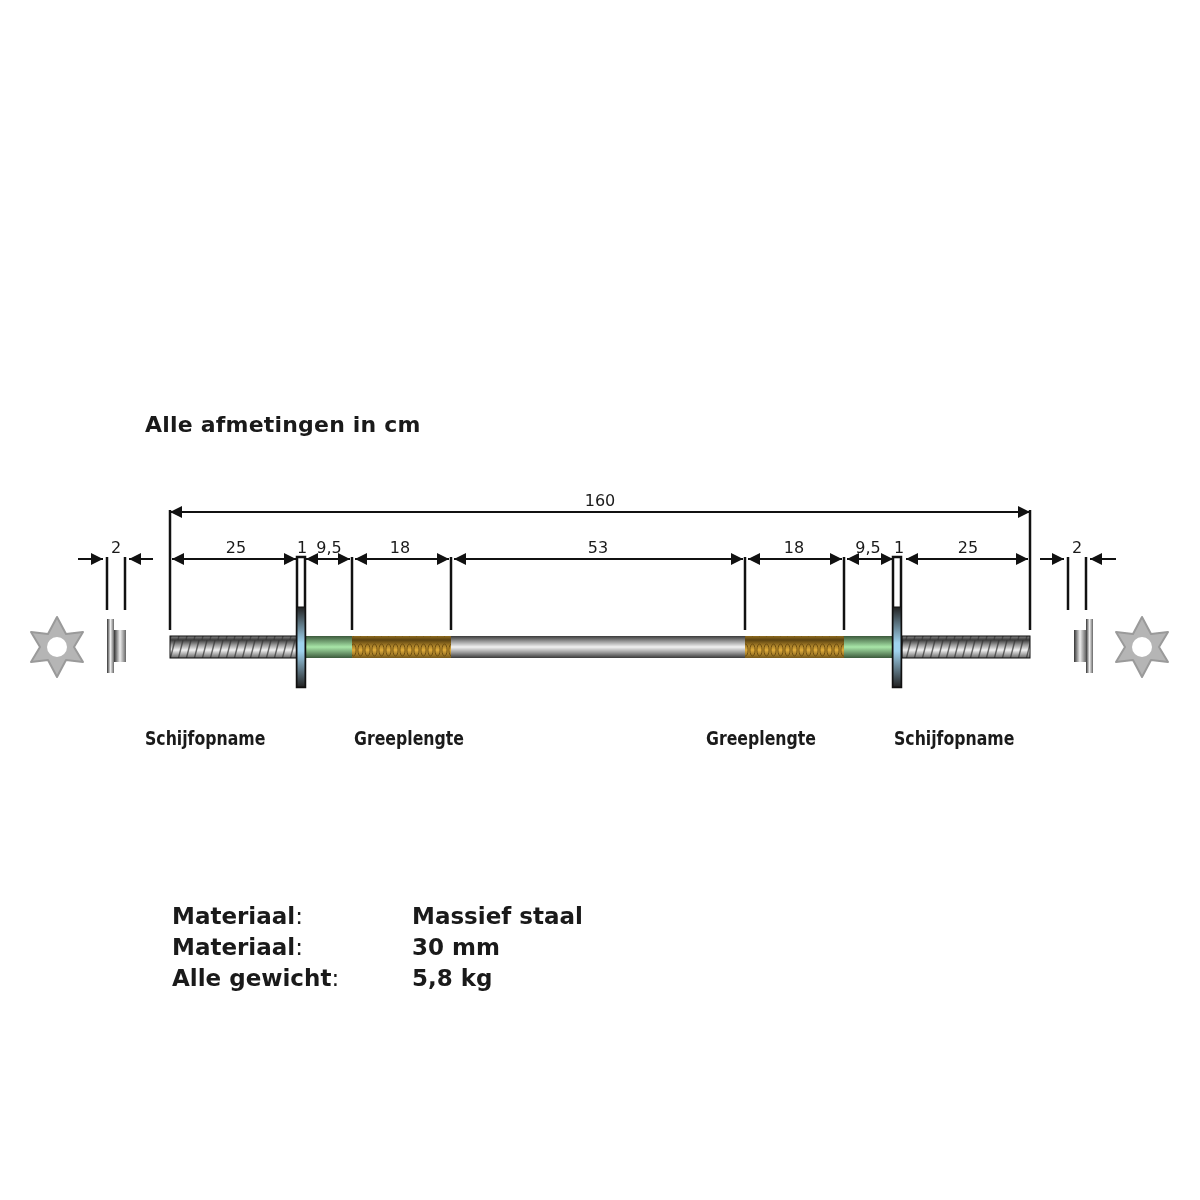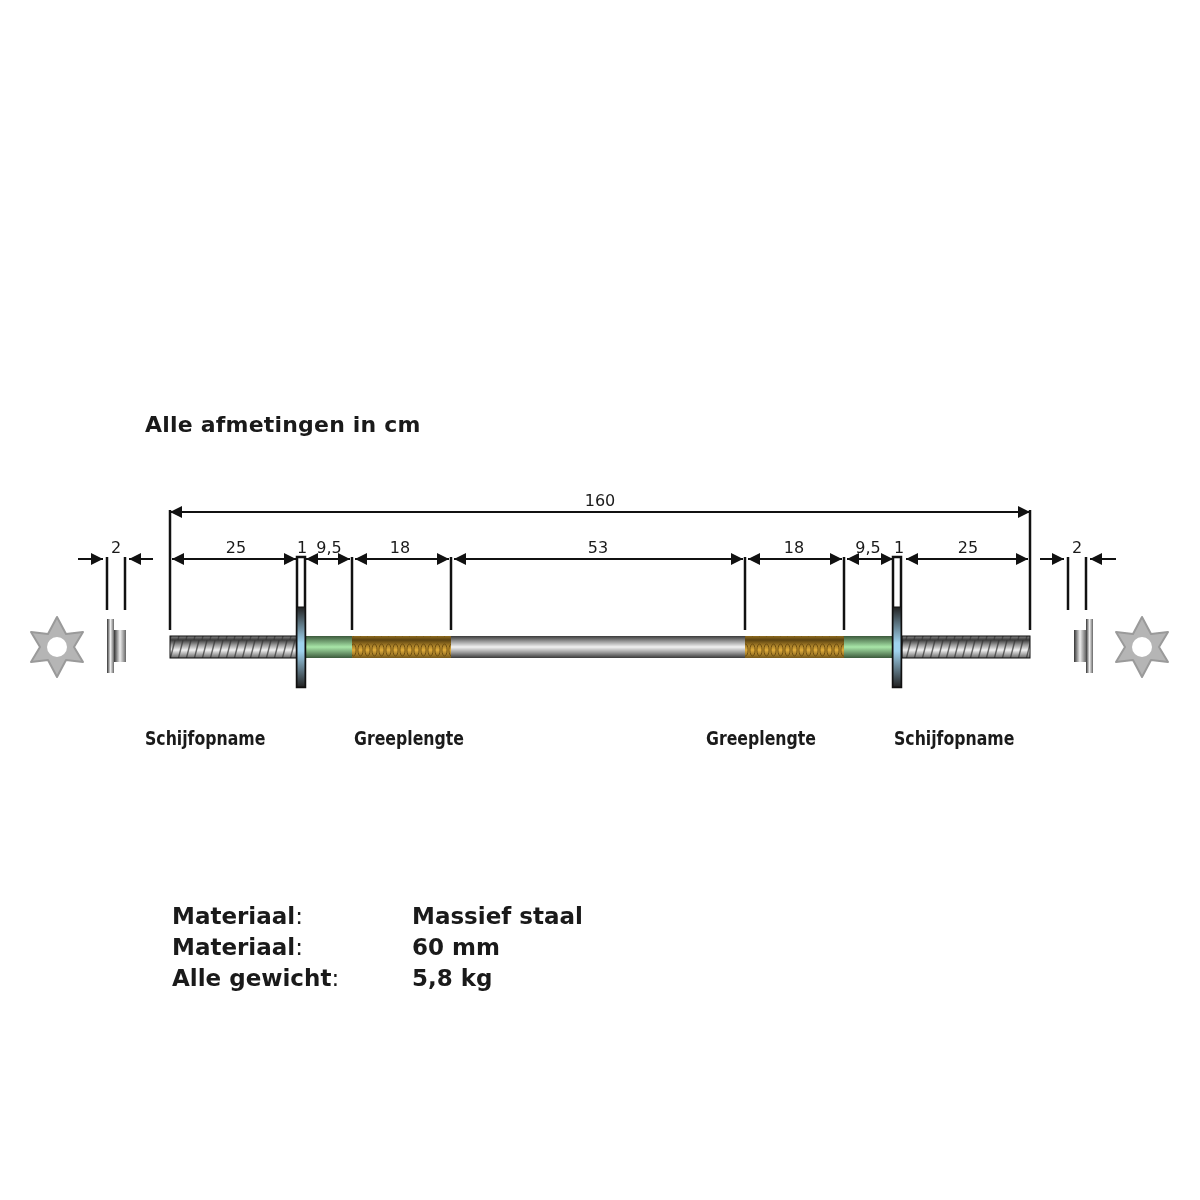--- a/index.html
+++ b/index.html
@@ -147,19 +147,19 @@
 <div class="part-label" style="left:706px">Greeplengte</div>
 <div class="part-label" style="left:894px">Schijfopname</div>
 
 <div class="specs">
   <div class="spec-row">
     <span class="spec-key"><b>Materiaal</b><span>:</span></span>
     <span class="spec-val">Massief staal</span>
   </div>
   <div class="spec-row">
     <span class="spec-key"><b>Materiaal</b><span>:</span></span>
-    <span class="spec-val">60 mm</span>
+    <span class="spec-val">30 mm</span>
   </div>
   <div class="spec-row">
     <span class="spec-key"><b>Alle gewicht</b><span>:</span></span>
     <span class="spec-val">5,8 kg</span>
   </div>
 </div>
 
 </body></html>

